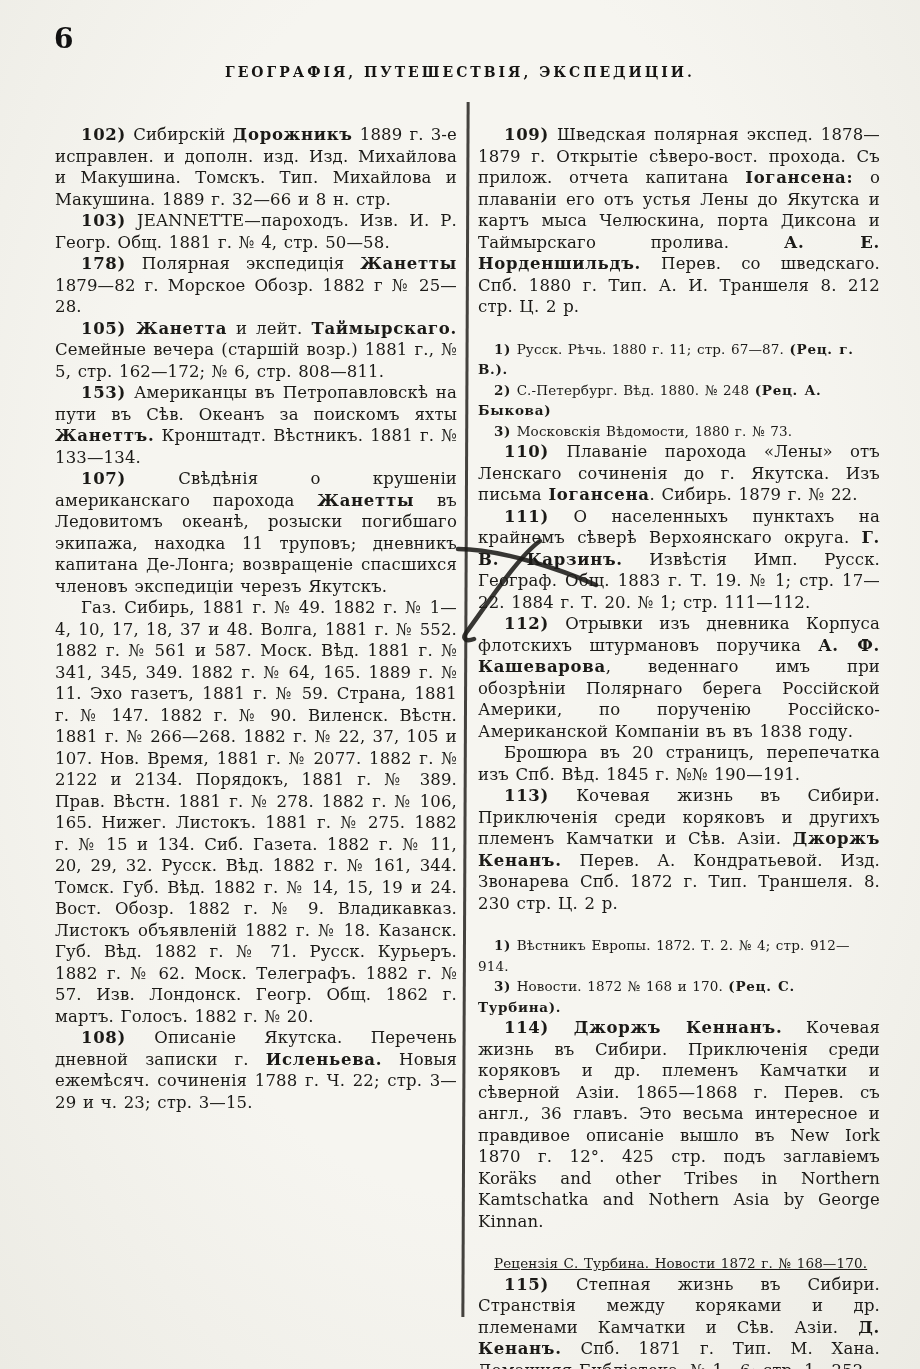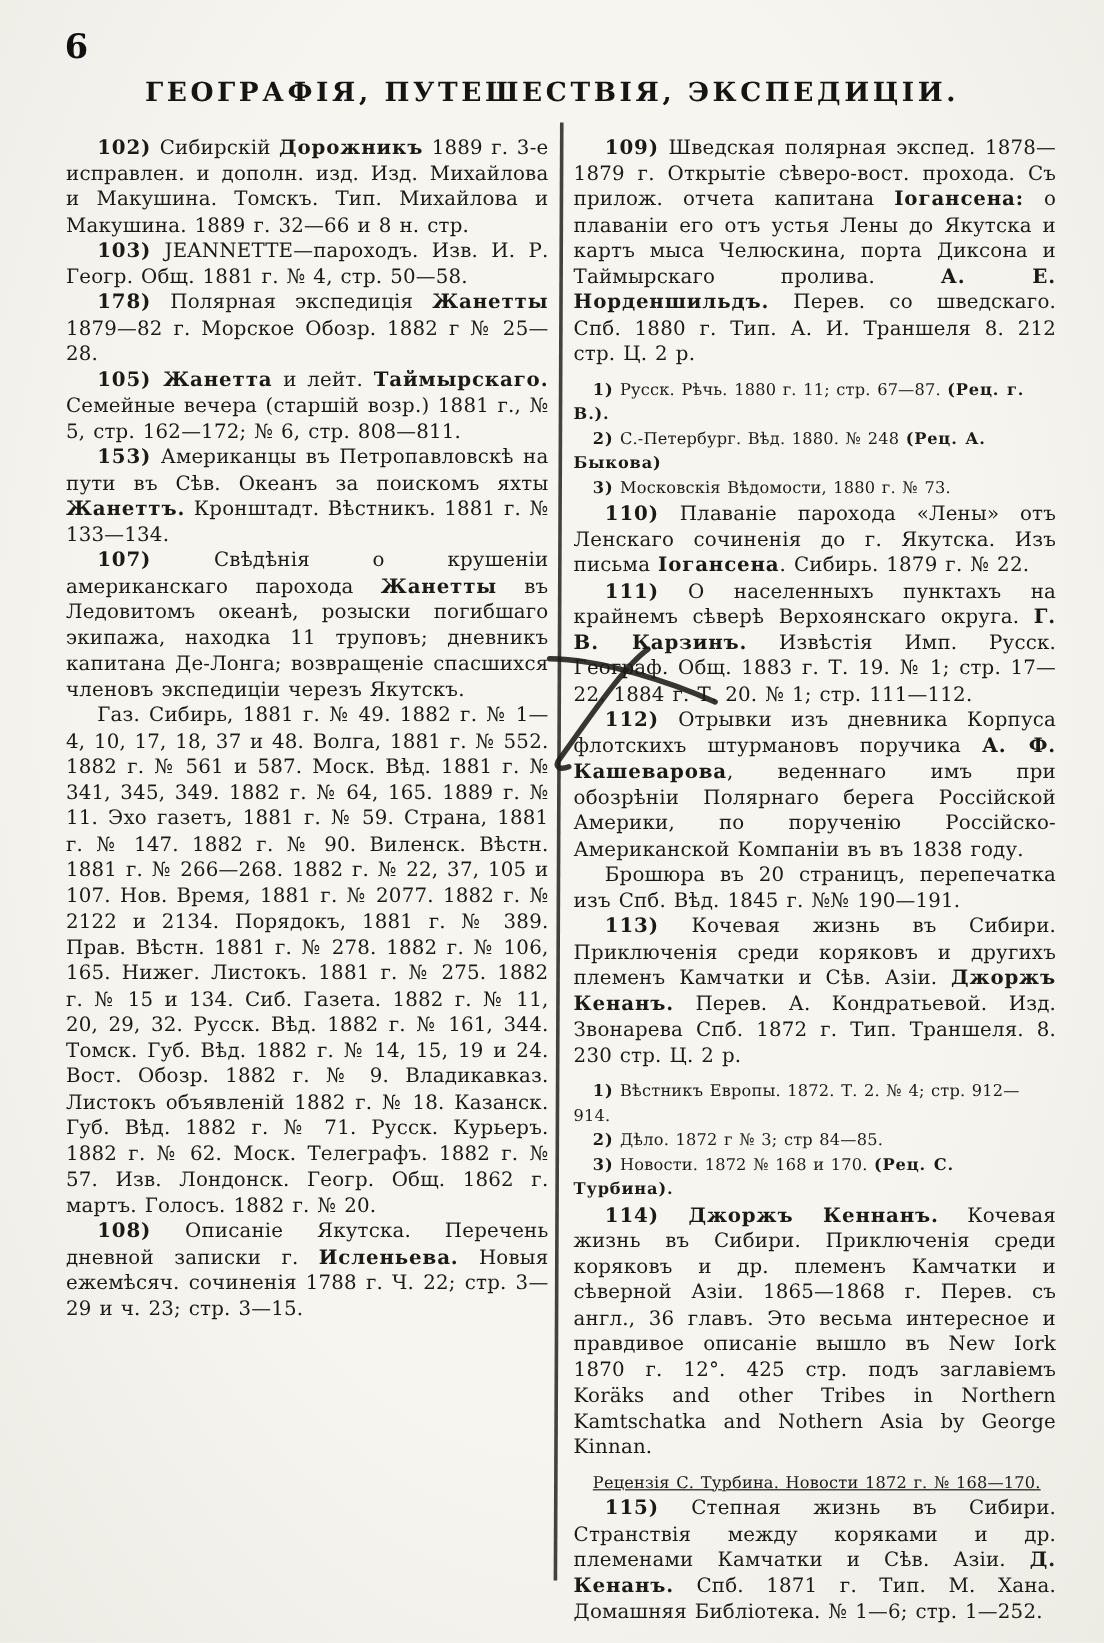--- a/index.html
+++ b/index.html
@@ -15,44 +15,44 @@
     position:absolute;inset:0;
     background:radial-gradient(ellipse at 50% 42%, #f6f5f0 55%, #ecebe4 100%);
   }
   .page-number{
     position:absolute;left:54px;top:22px;
     font-size:28px;font-weight:bold;color:#111;
   }
   .running-head{
     position:absolute;left:0;top:64px;width:920px;
     text-align:center;
-    font-size:22px;font-weight:bold;letter-spacing:3px;color:#161513;
+    font-size:14px;font-weight:bold;letter-spacing:3px;color:#161513;
   }
   .col{
     position:absolute;top:112px;width:402px;
     font-size:16.5px;line-height:21.5px;
     text-align:justify;
     letter-spacing:0.15px;word-spacing:1.2px;
   }
   .col-left{left:55px;}
   .col-right{left:478px;}
   .divider{
     position:absolute;left:464px;top:102px;width:2.5px;height:1215px;
     background:#24221f;opacity:.85;transform:rotate(0.25deg);
   }
   .col p{margin:0;padding:0;}
   .entry{margin-top:19px;text-indent:26px;}
-  .col p:first-child{margin-top:0;}
+  .col p:first-child{margin-top:12px;}
   .para{margin-top:7px;text-indent:26px;}
   .note{margin-top:6px;text-indent:26px;}
   .footnote{
     margin-top:2px;font-size:13.5px;line-height:20.5px;
     text-indent:16px;text-align:left;word-spacing:1px;
   }
-  p.entry + p.footnote{margin-top:9px;}
+  p.entry + p.footnote{margin-top:21px;}
   .spaced{margin-top:46px;}
   .solo{margin-top:26px;text-decoration:underline;}
   .b{font-weight:bold;letter-spacing:0.7px;}
   .cross-mark{
     position:absolute;left:428px;top:521px;width:190px;height:135px;
     pointer-events:none;
   }
   .cross-mark path{
     fill:none;stroke:#1d1b18;stroke-width:4.5;
     stroke-linecap:round;opacity:.88;
@@ -84,21 +84,20 @@
       <p class="entry"><span class="b">109)</span><span class="r"> Шведская полярная экспед. 1878—1879 г. Открытіе сѣверо-вост. прохода. Съ прилож. отчета капитана </span><span class="b">Іогансена:</span><span class="r"> о плаваніи его отъ устья Лены до Якутска и картъ мыса Челюскина, порта Диксона и Таймырскаго пролива. </span><span class="b">А. Е. Норденшильдъ.</span><span class="r"> Перев. со шведскаго. Спб. 1880 г. Тип. А. И. Траншеля 8. 212 стр. Ц. 2 р.</span></p>
       <p class="footnote"><span class="b">1)</span><span class="r"> Русск. Рѣчь. 1880 г. 11; стр. 67—87. </span><span class="b">(Рец. г. В.).</span></p>
       <p class="footnote"><span class="b">2)</span><span class="r"> С.-Петербург. Вѣд. 1880. № 248 </span><span class="b">(Рец. А. Быкова)</span></p>
       <p class="footnote"><span class="b">3)</span><span class="r"> Московскія Вѣдомости, 1880 г. № 73.</span></p>
       <p class="entry"><span class="b">110)</span><span class="r"> Плаваніе парохода «Лены» отъ Ленскаго сочиненія до г. Якутска. Изъ письма </span><span class="b">Іогансена</span><span class="r">. Сибирь. 1879 г. № 22.</span></p>
       <p class="entry"><span class="b">111)</span><span class="r"> О населенныхъ пунктахъ на крайнемъ сѣверѣ Верхоянскаго округа. </span><span class="b">Г. В. Карзинъ.</span><span class="r"> Извѣстія Имп. Русск. Географ. Общ. 1883 г. Т. 19. № 1; стр. 17—22. 1884 г. Т. 20. № 1; стр. 111—112.</span></p>
       <p class="entry"><span class="b">112)</span><span class="r"> Отрывки изъ дневника Корпуса флотскихъ штурмановъ поручика </span><span class="b">А. Ф. Кашеварова</span><span class="r">, веденнаго имъ при обозрѣніи Полярнаго берега Россійской Америки, по порученію Россійско-Американской Компаніи въ въ 1838 году.</span></p>
       <p class="note"><span class="r">Брошюра въ 20 страницъ, перепечатка изъ Спб. Вѣд. 1845 г. №№ 190—191.</span></p>
       <p class="entry"><span class="b">113)</span><span class="r"> Кочевая жизнь въ Сибири. Приключенія среди коряковъ и другихъ племенъ Камчатки и Сѣв. Азіи. </span><span class="b">Джоржъ Кенанъ.</span><span class="r"> Перев. А. Кондратьевой. Изд. Звонарева Спб. 1872 г. Тип. Траншеля. 8. 230 стр. Ц. 2 р.</span></p>
       <p class="footnote"><span class="b">1)</span><span class="r"> Вѣстникъ Европы. 1872. Т. 2. № 4; стр. 912—914.</span></p>
-      <p class="footnote"><span class="b">2)</span><span class="r"> Дѣло. 1872 г № 3; стр 84—85.</span></p>
       <p class="footnote"><span class="b">3)</span><span class="r"> Новости. 1872 № 168 и 170. </span><span class="b">(Рец. С. Турбина).</span></p>
       <p class="entry"><span class="b">114) Джоржъ Кеннанъ.</span><span class="r"> Кочевая жизнь въ Сибири. Приключенія среди коряковъ и др. племенъ Камчатки и сѣверной Азіи. 1865—1868 г. Перев. съ англ., 36 главъ. Это весьма интересное и правдивое описаніе вышло въ New Iork 1870 г. 12°. 425 стр. подъ заглавіемъ Koräks and other Tribes in Northern Kamtschatka and Nothern Asia by George Kinnan.</span></p>
       <p class="footnote solo"><span class="r">Рецензія С. Турбина. Новости 1872 г. № 168—170.</span></p>
       <p class="entry"><span class="b">115)</span><span class="r"> Степная жизнь въ Сибири. Странствія между коряками и др. племенами Камчатки и Сѣв. Азіи. </span><span class="b">Д. Кенанъ.</span><span class="r"> Спб. 1871 г. Тип. М. Хана. Домашняя Библіотека. № 1—6; стр. 1—252.</span></p>
     </div>
 
   <svg class="cross-mark" viewBox="0 0 190 135" xmlns="http://www.w3.org/2000/svg">
     <path d="M 30 28 C 72 28, 132 48, 168 64"></path>
     <path d="M 112 20 C 92 34, 64 76, 38 112 C 34 118, 38 121, 46 118"></path>
   </svg>

